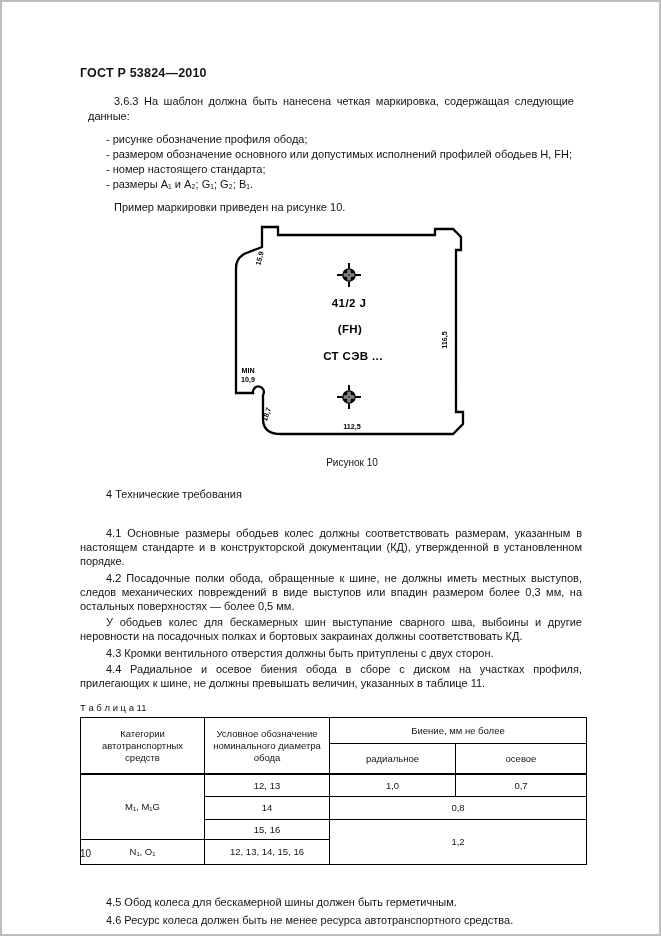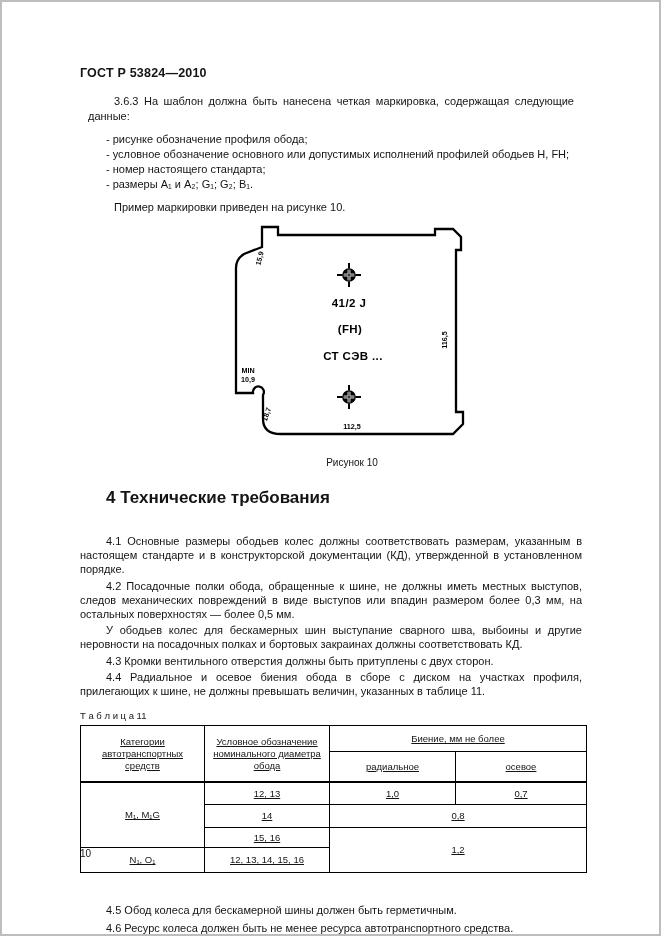--- a/index.html
+++ b/index.html
@@ -12,57 +12,57 @@
     font-family:"Liberation Sans", sans-serif;
     color:#141414;
     overflow:hidden;
   }
   .content{ padding:64px 77px 0 78px; }
   .doc-header{ font-size:12.5px; font-weight:bold; margin:0 0 14px 0; letter-spacing:.2px;}
   .para{ font-size:11px; line-height:15px; margin:8px; text-align:justify; text-indent:26px;}
   .list-line{ font-size:11px; line-height:15px; margin:0; text-indent:26px; }
   .fig-wrap{ width:240px; margin:8px 0 0 152px; }
   .fig-caption{ width:240px; margin:12px 0 0 152px; text-align:center; font-size:10px; }
-  .sec-heading{ font-size:17px; font-weight:bold; margin:20px 0 0 0; text-indent:26px; }
+  .sec-heading{ font-size:11px; font-weight:normal; margin:20px 0 0 0; text-indent:26px; }
   .s4p{ font-size:11px; line-height:14.2px; margin:2px 0 0 0; text-align:justify; text-indent:26px;}
   .s4p.first{ margin-top:26px; }
   .s4p.cont{ text-indent:26px; }
   .tbl-label{ font-size:9.5px; margin:12px 0 0 0; }
   table.gost{
     width:506px; margin-top:4px;
     border-collapse:collapse; table-layout:fixed;
     font-size:9.5px; line-height:1.25;
   }
   table.gost col.c1{width:124px;} table.gost col.c2{width:125px;}
   table.gost col.c3{width:126px;} table.gost col.c4{width:131px;}
   table.gost th, table.gost td{
     border:1px solid #000; text-align:center; vertical-align:middle;
     padding:2px 4px; font-weight:normal;
   }
-  table.gost{ border:1.6px solid #000;text-decoration:underline; }
+  table.gost{ border:1.6px solid #000; }
   table.gost thead th.hdr-bottom{ border-bottom:2.5px solid #000; }
   .p45{ margin-top:30px; }
   .p46{ margin-top:4px; }
   .page-num{ position:absolute; left:78px; top:846px; font-size:10px; }
   svg text{ font-family:"Liberation Sans", sans-serif; }
   .dim{ font-size:7.2px; font-weight:bold; }
   .mark-text{ font-size:11.5px; font-weight:bold; letter-spacing:.4px; }
 </style>
 </head>
 <body>
 
 <div class="page">
   <div class="content">
 
     <div class="doc-header">ГОСТ Р 53824—2010</div>
 
     <div>
       <p class="para">3.6.3  На шаблон должна быть нанесена четкая маркировка, содержащая следующие данные:</p>
       <p class="list-line">-  рисунке обозначение профиля обода;</p>
-      <p class="list-line">-  условное обозначение основного или допустимых исполнений профилей ободьев H, FH;</p>
+      <p class="list-line">-  размером обозначение основного или допустимых исполнений профилей ободьев H, FH;</p>
       <p class="list-line">-  номер настоящего стандарта;</p>
       <p class="list-line">-  размеры A₁ и A₂; G₁; G₂; B₁.</p>
       <p class="para">Пример маркировки приведен на рисунке 10.</p>
     </div>
 
     <div class="fig-wrap">
       <svg width="240" height="218" viewBox="0 0 240 218">
 
         <path d="M 30 24 L 30 4 L 46 4 L 46 12
                  L 203 12 L 203 6 L 221 6 L 229 14 L 229 27 L 224 27

